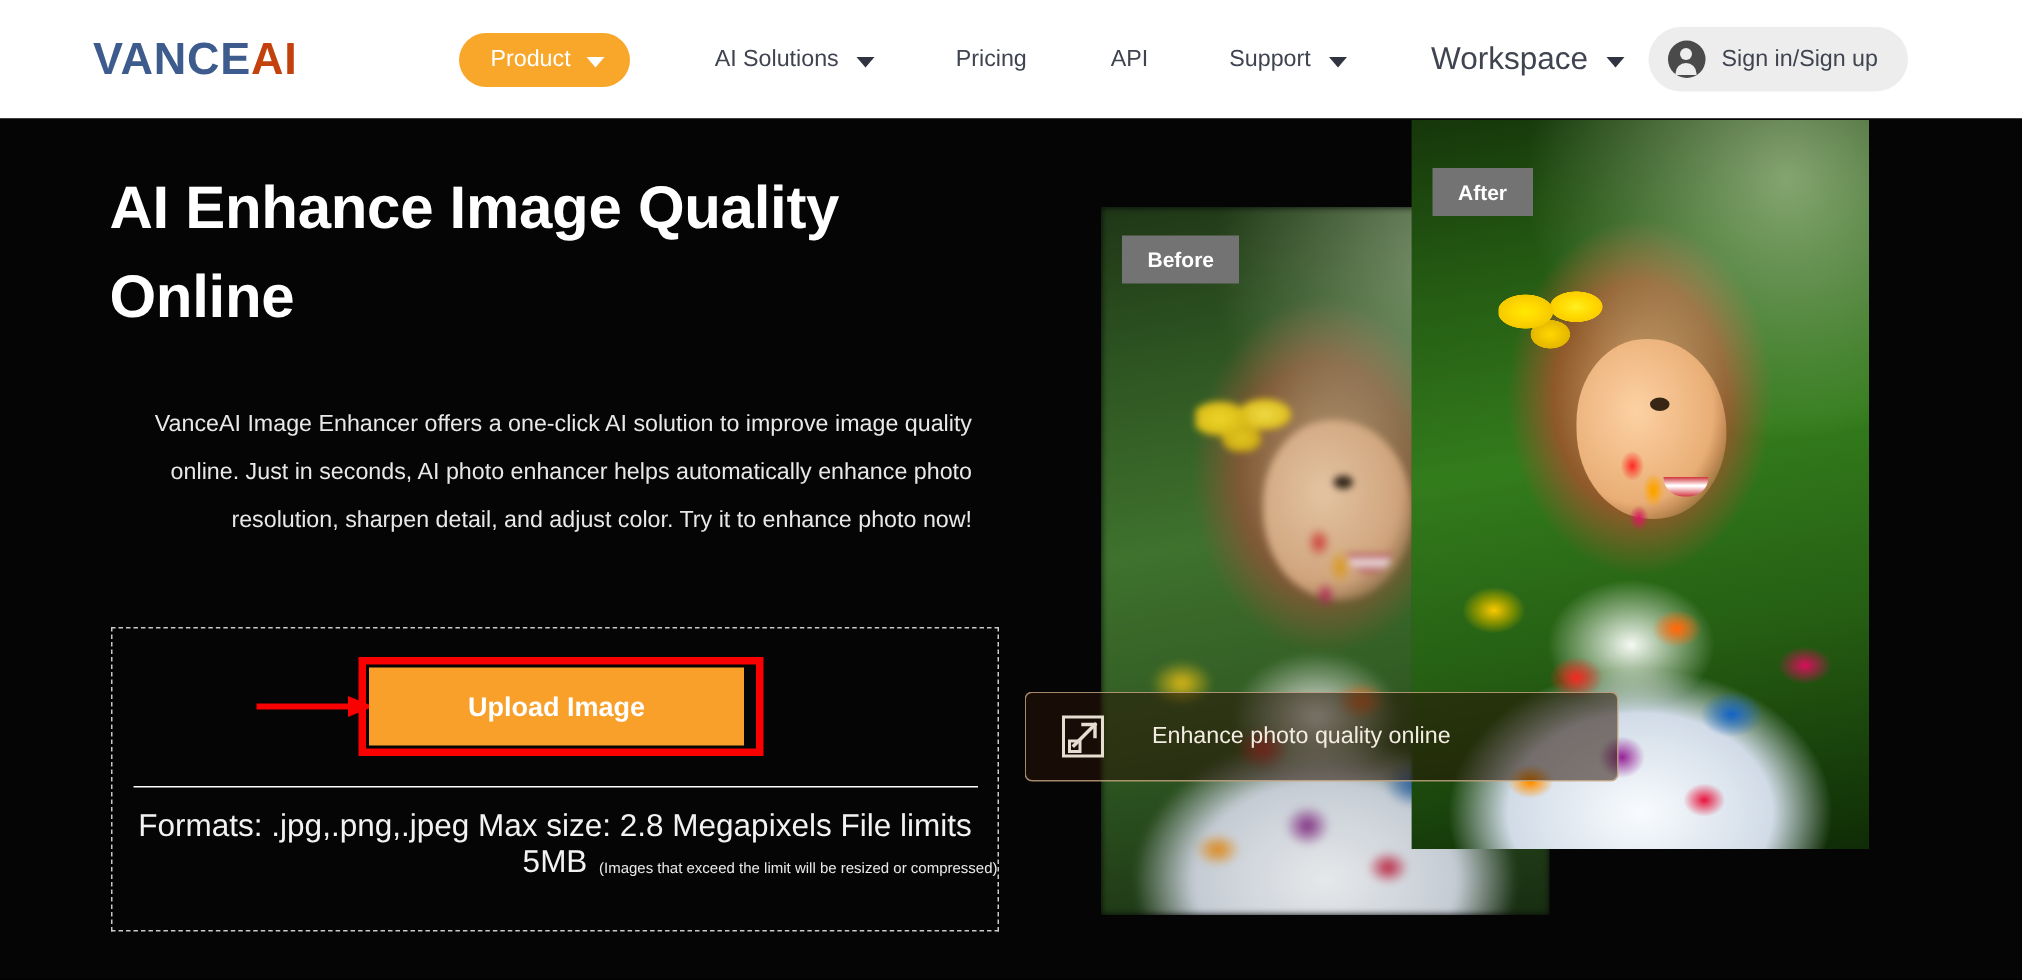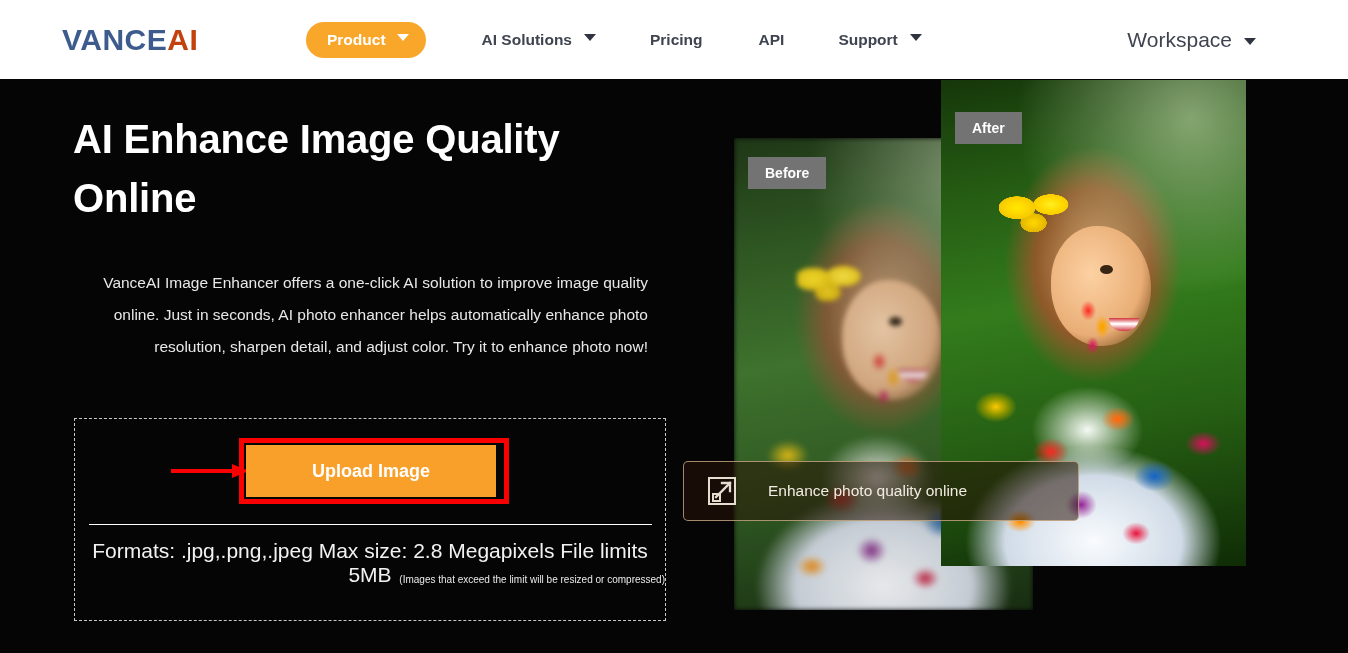--- a/index.html
+++ b/index.html
@@ -38,25 +38,25 @@
   .nav {
     position: absolute;
     left: 306px;
     top: 0;
     height: 79px;
     display: flex;
     align-items: center;
   }
   .nav-item {
     display: flex;
+    align-items: center;
     font-size: 15.5px;
     color: #3f4450;
     white-space: nowrap;
     cursor: pointer;
-    font-weight: bold;
   }
   .nav-item.pill {
     background: #f9a72b;
     color: #ffffff;
     border-radius: 20px;
     padding: 9px 17px 9px 21px;
     font-size: 15.5px;
   }
   .nav-gap-a { width: 56px; }
   .nav-gap-b { width: 54px; }
@@ -415,20 +415,24 @@
       <span>Support</span>
       <span class="caret"></span>
     </div>
   </nav>
 
   <div class="right-nav">
     <div class="workspace">
       <span>Workspace</span>
       <span class="caret"></span>
     </div>
+    <div class="signin">
+      <span class="avatar-icon"></span>
+      <span class="signin-label">Sign in/Sign up</span>
+    </div>
   </div>
 </div>
 
 <div class="hero">
 
   <h1 class="hero-title">AI Enhance Image Quality Online</h1>
   <p class="hero-desc">VanceAI Image Enhancer offers a one-click AI solution to improve image quality online. Just in seconds, AI photo enhancer helps automatically enhance photo resolution, sharpen detail, and adjust color. Try it to enhance photo now!</p>
 
   <div class="upload-box">
 

